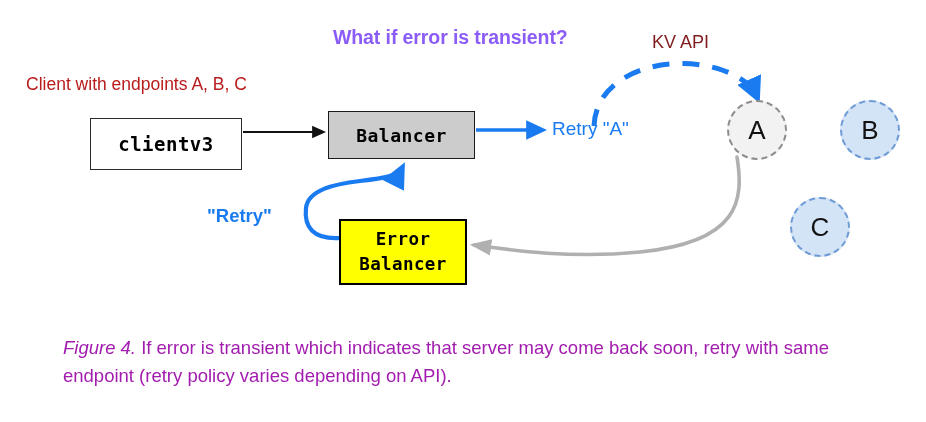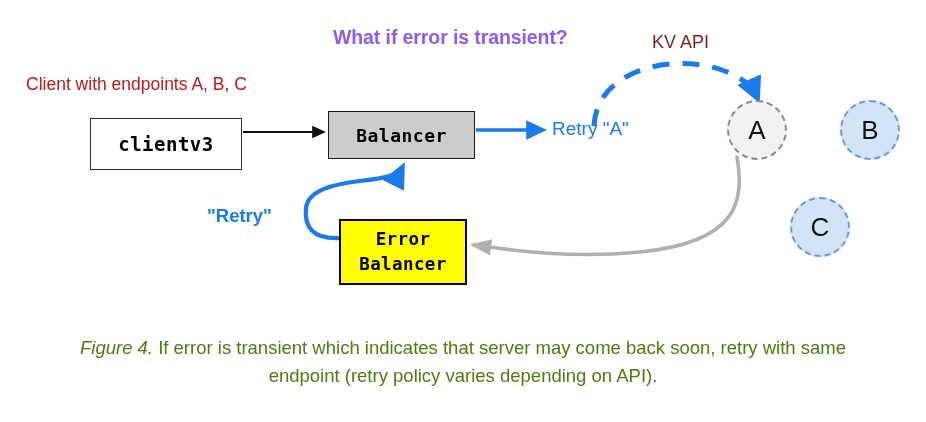--- a/index.html
+++ b/index.html
@@ -164,24 +164,23 @@
     background: #D4E4F7;
     border: 2px dashed #6E9BD6;
   }
 
   
   #caption {
     position: absolute;
     left: 63px;
     top: 334px;
     width: 800px;
-    text-align: center;
     font-size: 18.5px;
     line-height: 1.52;
-    color: #4d7c0f;
+    color: #a21caf;
   }
   #caption .fig-num {
     font-style: italic;
   }
 </style>
 </head>
 <body>
 
 <div id="figure-root">
 

